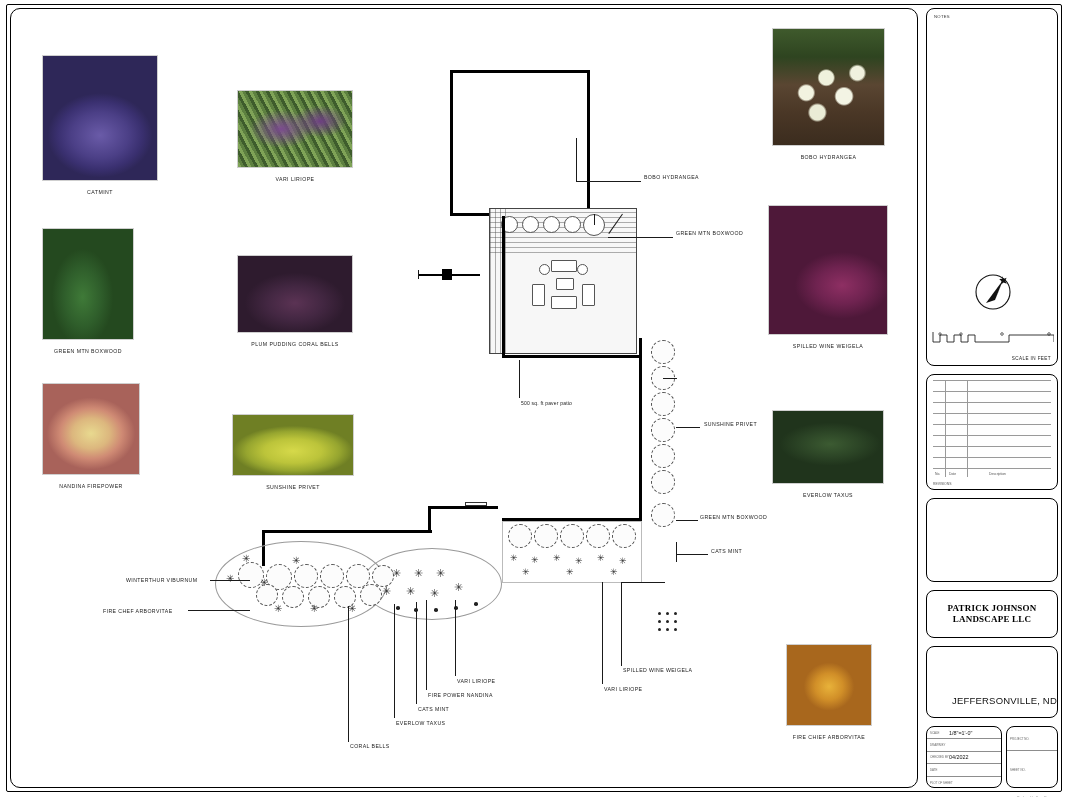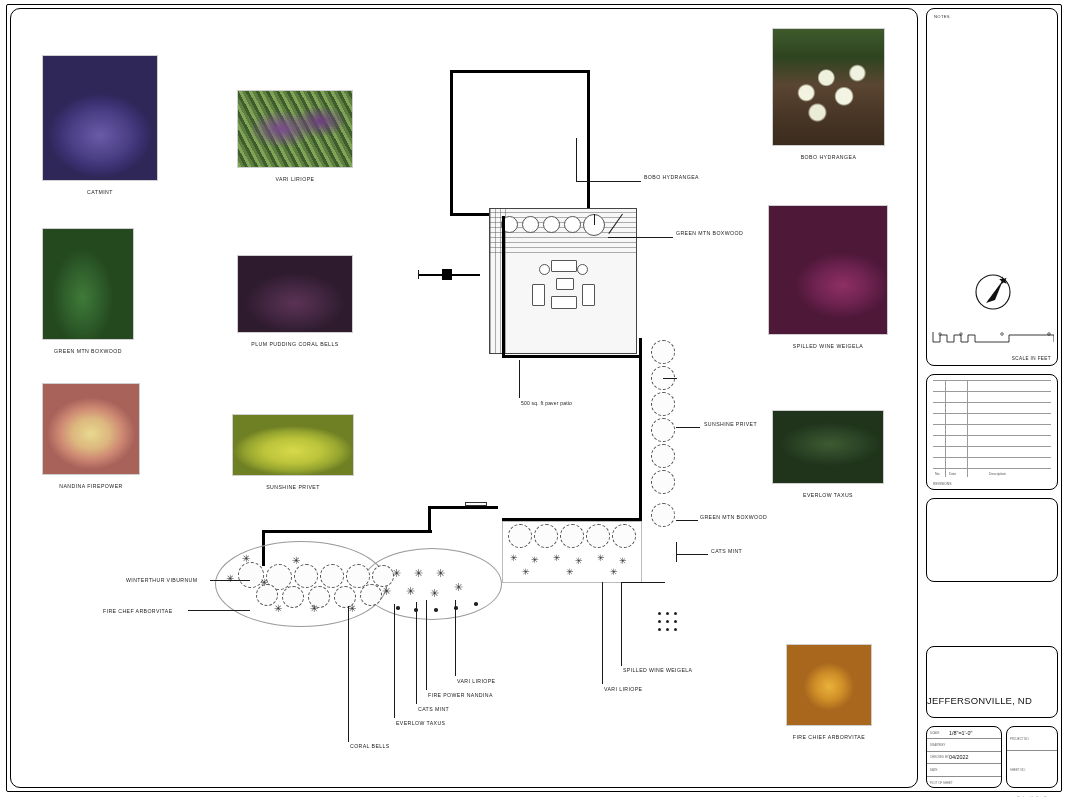--- a/index.html
+++ b/index.html
@@ -54,21 +54,21 @@
 
   .co-name {
     position:absolute; inset:0; display:flex; flex-direction:column;
     align-items:center; justify-content:center;
     font-family:"Liberation Serif", serif; font-weight:bold;
     font-size:9px; line-height:11.5px; letter-spacing:.2px; color:#000;
     text-align:center;
   }
   .city-name {
     position:absolute; left:0; right:0; bottom:11px;
-    text-align:left; font-size:9.5px; letter-spacing:.2px; color:#111;
+    text-align:right; font-size:9.5px; letter-spacing:.2px; color:#111;
   }
   
   .tb-row { position:absolute; left:0; right:0; border-bottom:1px solid #8d8d8d; }
   .tb-key { position:absolute; left:3px; top:50%; transform:translateY(-50%); font-size:2.9px; color:#666; }
   .tb-val { position:absolute; left:22px; top:50%; transform:translateY(-50%); font-size:5.4px; color:#111; }
   .footer-note {
     position:absolute; right:6px; bottom:-12px;
     font-size:3.2px; color:#777; white-space:nowrap;
   }
 
@@ -398,20 +398,26 @@
         <div class="vline" style="left:34px;"></div>
         <div class="rev-hdr" style="left:2px;">No.</div>
         <div class="rev-hdr" style="left:16px;">Date</div>
         <div class="rev-hdr" style="left:56px;">Description</div>
       </div>
       <div class="rev-title">REVISIONS</div>
     </div>
 
     <div class="panel panel-blank"></div>
 
+    <div class="panel panel-co">
+      <div class="co-name">
+        <span>PATRICK JOHNSON</span>
+        <span>LANDSCAPE LLC</span>
+      </div>
+    </div>
 
     <div class="panel panel-city">
       <div class="city-name">JEFFERSONVILLE, ND</div>
     </div>
 
     <div class="panel panel-tb-l">
       <div class="tb-row" style="top:0px; height:12.4px;">
         <span class="tb-key">SCALE</span>
         <span class="tb-val">1/8"=1'-0"</span>
       </div>

